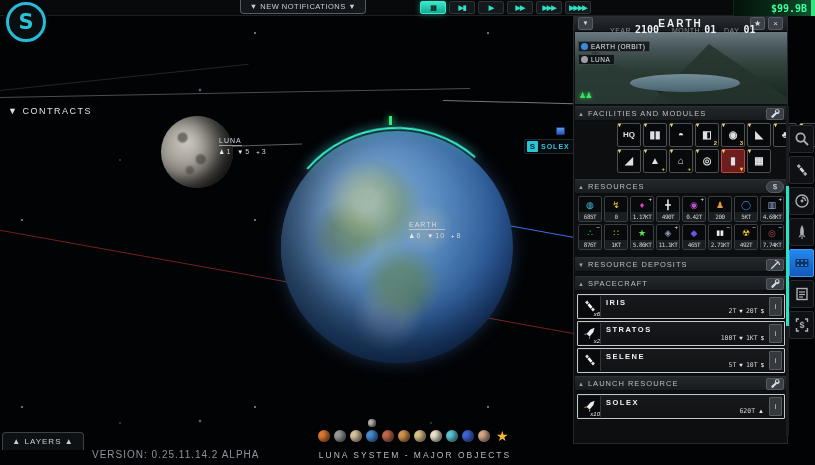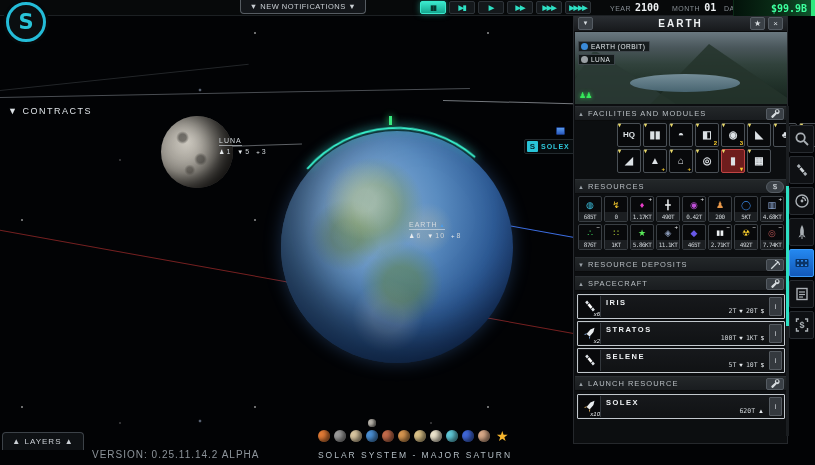--- a/index.html
+++ b/index.html
@@ -79,21 +79,21 @@
     border:1px solid #565c62; border-top:none; border-radius:0 0 4px 4px; z-index:21;
     font-size:7.5px; letter-spacing:.5px; color:#c9ced3; display:flex; align-items:center; justify-content:center; }
   #time-controls { position:absolute; left:420px; top:1px; display:flex; gap:3px; z-index:21; }
   #time-controls .tbtn { width:26px; height:13px; background:#14181b; border:1px solid #2d3338; border-radius:2px;
     color:#2ee0c4; font-size:7px; font-weight:bold; display:flex; align-items:center; justify-content:center;
     letter-spacing:-1px; }
   #time-controls .tbtn.active { background:linear-gradient(#3ae8cc,#15a890); color:#053830; border-color:#3ae8cc;
     box-shadow:0 0 6px rgba(46,224,196,.5); }
   .date-group { position:absolute; top:2px; display:flex; align-items:baseline; gap:4px; z-index:21; }
   .date-group .lbl { font-size:7px; color:#878e94; letter-spacing:.5px; }
-  .date-group .val { font-size:10px; color:#eef1f3; font-weight:bold; font-family:"DejaVu Sans Mono", monospace; }
+  .date-group .val { font-size:10px; color:#eef1f3; font-weight:bold; font-family:"DejaVu Sans Mono", monospace;margin-top:22px; }
   #money-box { position:absolute; right:0; top:0; width:82px; height:16px; z-index:21;
     background:linear-gradient(90deg,#03120a,#0a3018 60%,#0f5a30); display:flex; align-items:center; justify-content:flex-end;
     padding-right:8px; border-left:1px solid #0a2a16; }
   #money-box::after { content:""; position:absolute; right:0; top:0; width:4px; height:100%; background:#2de87e; }
   #money-box span { color:#3dff9e; font-size:10px; font-weight:bold; font-family:"DejaVu Sans Mono", monospace; }
 
   
   #layers-btn { position:absolute; left:2px; top:432px; width:82px; height:18px; background:#0e1114;
     border:1px solid #3c4248; border-bottom:none; border-radius:4px 4px 0 0; z-index:10;
     font-size:8px; letter-spacing:1px; color:#ccd1d6; display:flex; align-items:center; justify-content:center; }
@@ -282,21 +282,21 @@
     </span>
   <span class="pl" style="background: rgb(194, 106, 74);"></span>
   <span class="pl" style="background: rgb(214, 149, 79);"></span>
   <span class="pl" style="background: rgb(220, 195, 137);"></span>
   <span class="pl" style="background: rgb(236, 228, 205);"></span>
   <span class="pl" style="background: rgb(95, 200, 216);"></span>
   <span class="pl" style="background: rgb(63, 102, 216);"></span>
   <span class="pl" style="background: rgb(216, 169, 136);"></span>
   <span class="star" style="color: rgb(245, 181, 46);">★</span>
 </div>
-<div id="bottom-caption">SOLAR SYSTEM - MAJOR SATURN</div>
+<div id="bottom-caption">LUNA SYSTEM - MAJOR OBJECTS</div>
 
 <div id="panel">
   <div id="panel-hd">
     <span class="hbtn dd">▼</span>
     <span class="ttl">EARTH</span>
     <span class="right">
       <span class="hbtn">★</span>
       <span class="hbtn">×</span>
     </span>
   </div>

